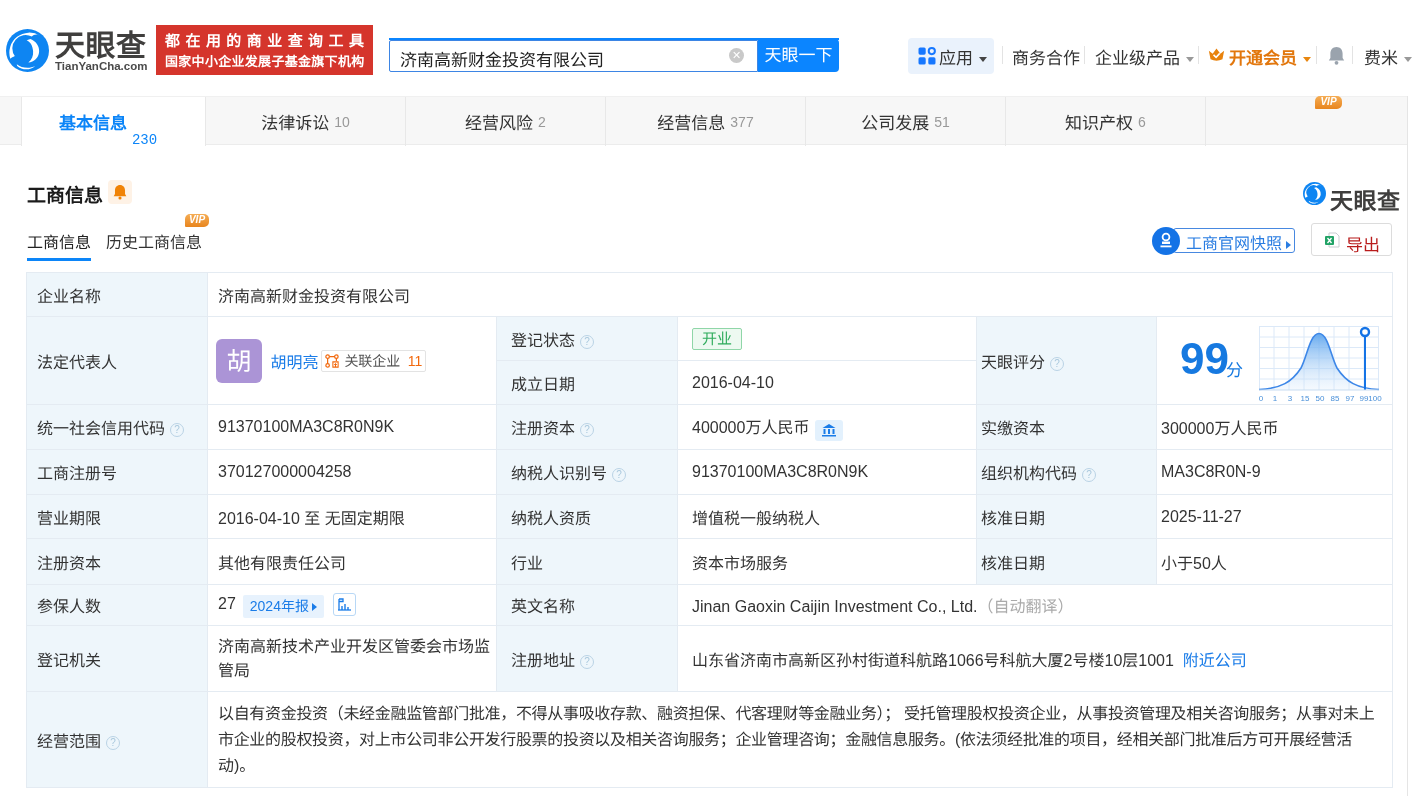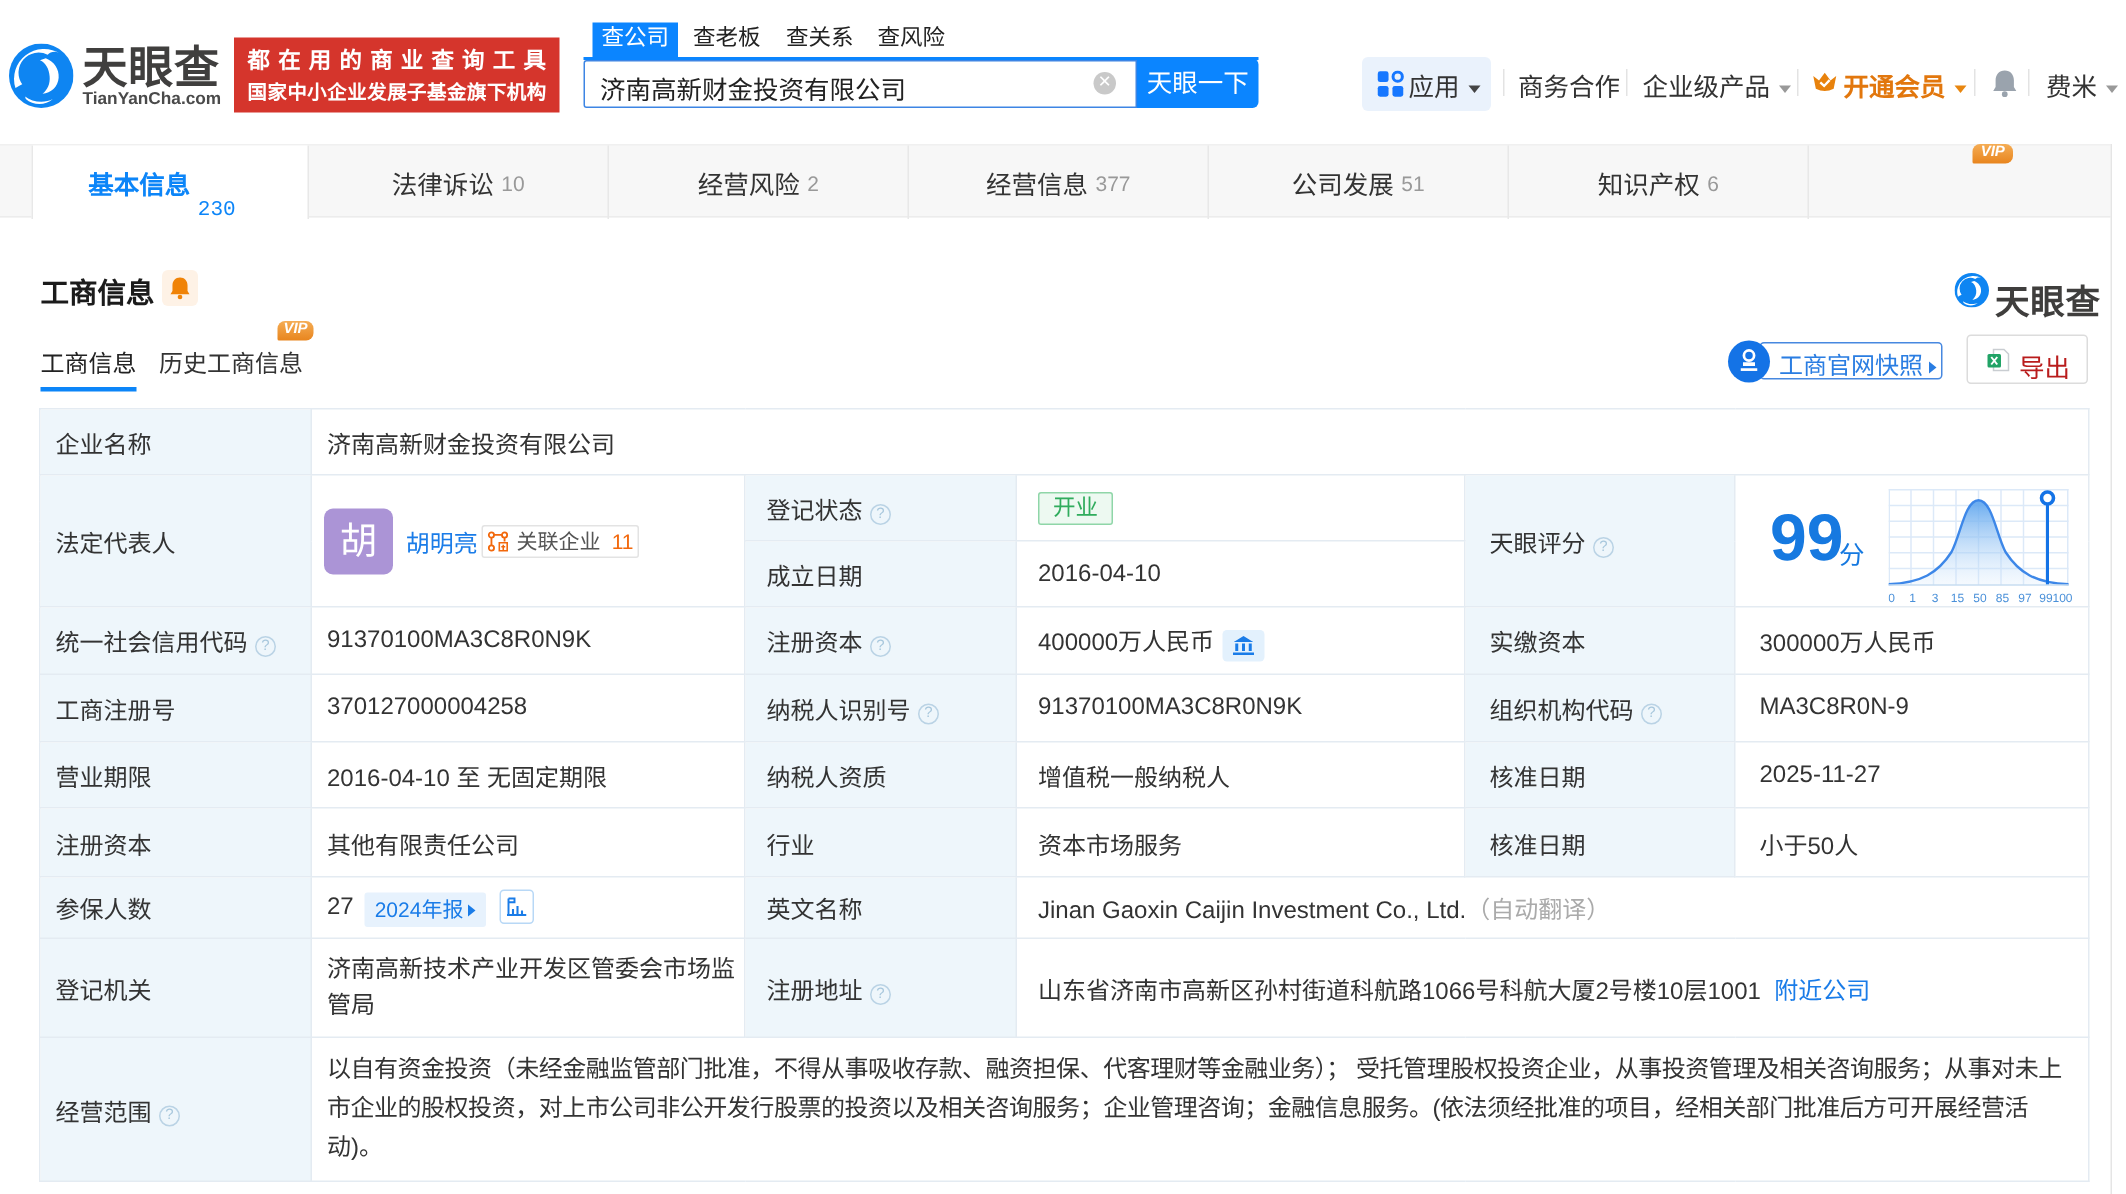--- a/index.html
+++ b/index.html
@@ -36,21 +36,21 @@
 .vipbadge{position:absolute;background:linear-gradient(180deg,#f5ad55,#e8851e);border-radius:5px 5px 5px 1px;color:#fff;font-size:10px;font-weight:bold;font-style:italic;text-align:center;line-height:12px;}
 
 #secttl{position:absolute;left:27px;top:180px;font-size:19px;font-weight:bold;color:#1b1b1b;}
 #bellbox{position:absolute;left:108px;top:180px;width:24px;height:24px;background:#fef2e6;border-radius:4px;text-align:center;}
 #rightline{position:absolute;left:1407px;top:96px;width:1px;height:700px;background:#e5e5e5;}
 
 #tbl{position:absolute;left:26px;top:272px;border-collapse:collapse;table-layout:fixed;width:1367px;}
 #tbl td{border:1px solid #e4ebf2;font-size:16px;color:#333;vertical-align:middle;padding:0 8px 0 10px;overflow:hidden;margin-top:29px;}
 #tbl td.lb{background:#eef6fb;}
 #tbl td.c2{padding-left:14px;}
-#tbl td.c3{padding-left:16px;}
+#tbl td.c3{padding-left:4px;}
 .gtag{display:inline-block;height:22px;line-height:20px;padding:0 9px;background:#edf9f1;border:1px solid #8fd6a8;border-radius:2px;color:#30ac5d;font-size:15px;}
 .blink{color:#1a7ce8;text-decoration:none;}
 .gray{color:#aaa;}
 </style>
 </head>
 <body>
 <div id="hdr">
 
   <svg class="abs" style="left:6px;top:29px" width="43" height="43" viewBox="0 0 100 100">
     <circle cx="50" cy="50" r="50" fill="#0e85f2"></circle>
@@ -69,26 +69,20 @@
         <span>商</span>
         <span>业</span>
         <span>查</span>
         <span>询</span>
         <span>工</span>
         <span>具</span>
       </div>
     <div class="l2">国家中小企业发展子基金旗下机构</div>
   </div>
 
-  <div id="stabs">
-    <div class="t active" style="left:6px;width:57px;">查公司</div>
-    <div class="t" style="left:73px;">查老板</div>
-    <div class="t" style="left:135px;">查关系</div>
-    <div class="t" style="left:196px;">查风险</div>
-  </div>
   <div id="sunderline"></div>
   <div id="sinput">
       <span class="txt">济南高新财金投资有限公司</span>
       <span id="sclear">✕</span>
     </div>
   <div id="sbtn">天眼一下</div>
 
   <div id="appbox"></div>
   <svg class="abs" style="left:918px;top:47px" width="18" height="18" viewBox="0 0 18 18">
     <rect x="0.5" y="0.5" width="7.2" height="7.2" rx="1.6" fill="#1677ff"></rect>

